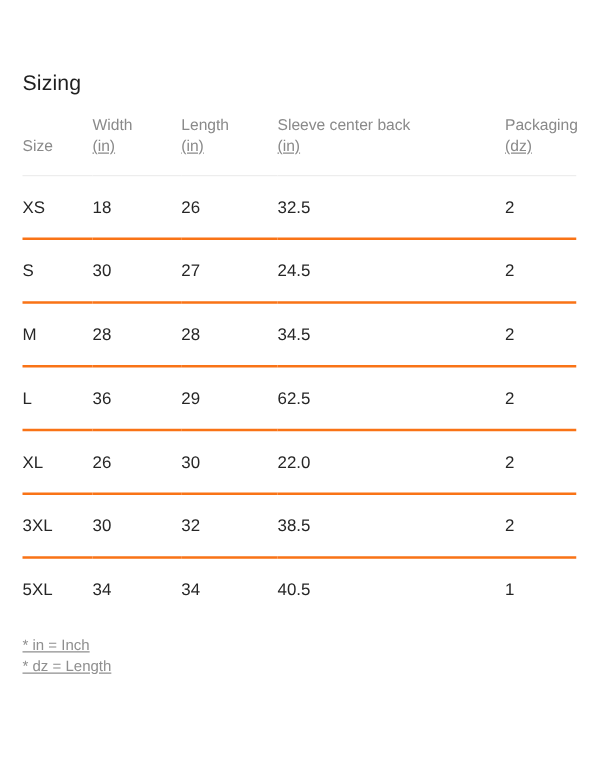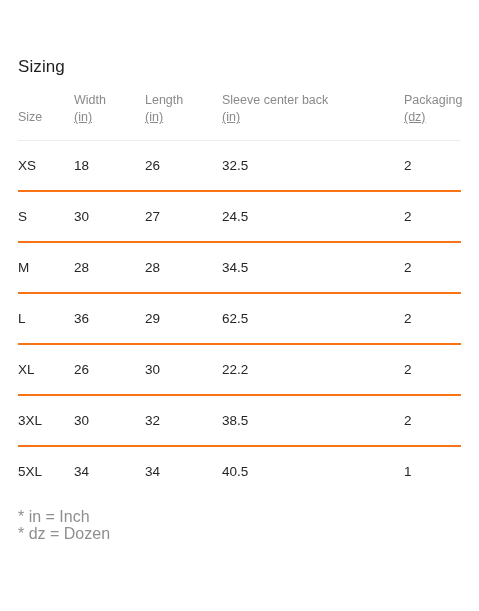--- a/index.html
+++ b/index.html
@@ -68,23 +68,24 @@
     border-bottom: 2px solid #f97316;
     vertical-align: middle;
     white-space: nowrap;
   }
   tbody tr:last-child td {
     border-bottom: none;
   }
 
   .footnotes {
     margin-top: 12px;
-    font-size: 16px;
+    font-size: 12px;
     line-height: 17px;
     color: #8f8f8f;
+    text-decoration: underline;
   }
   .footnote-line { display: block; }
 </style>
 </head>
 <body>
 
 <div class="page">
 
   <h1 class="page-title">Sizing</h1>
 
@@ -145,21 +146,21 @@
           <td>L</td>
           <td>36</td>
           <td>29</td>
           <td>62.5</td>
           <td>2</td>
         </tr>
       <tr>
           <td>XL</td>
           <td>26</td>
           <td>30</td>
-          <td>22.2</td>
+          <td>22.0</td>
           <td>2</td>
         </tr>
       <tr>
           <td>3XL</td>
           <td>30</td>
           <td>32</td>
           <td>38.5</td>
           <td>2</td>
         </tr>
       <tr>
@@ -167,16 +168,16 @@
           <td>34</td>
           <td>34</td>
           <td>40.5</td>
           <td>1</td>
         </tr>
     </tbody>
   </table>
 
   <div class="footnotes">
     <span class="footnote-line">* in = Inch</span>
-    <span class="footnote-line">* dz = Dozen</span>
+    <span class="footnote-line">* dz = Length</span>
   </div>
 
 </div>
 
 </body></html>

